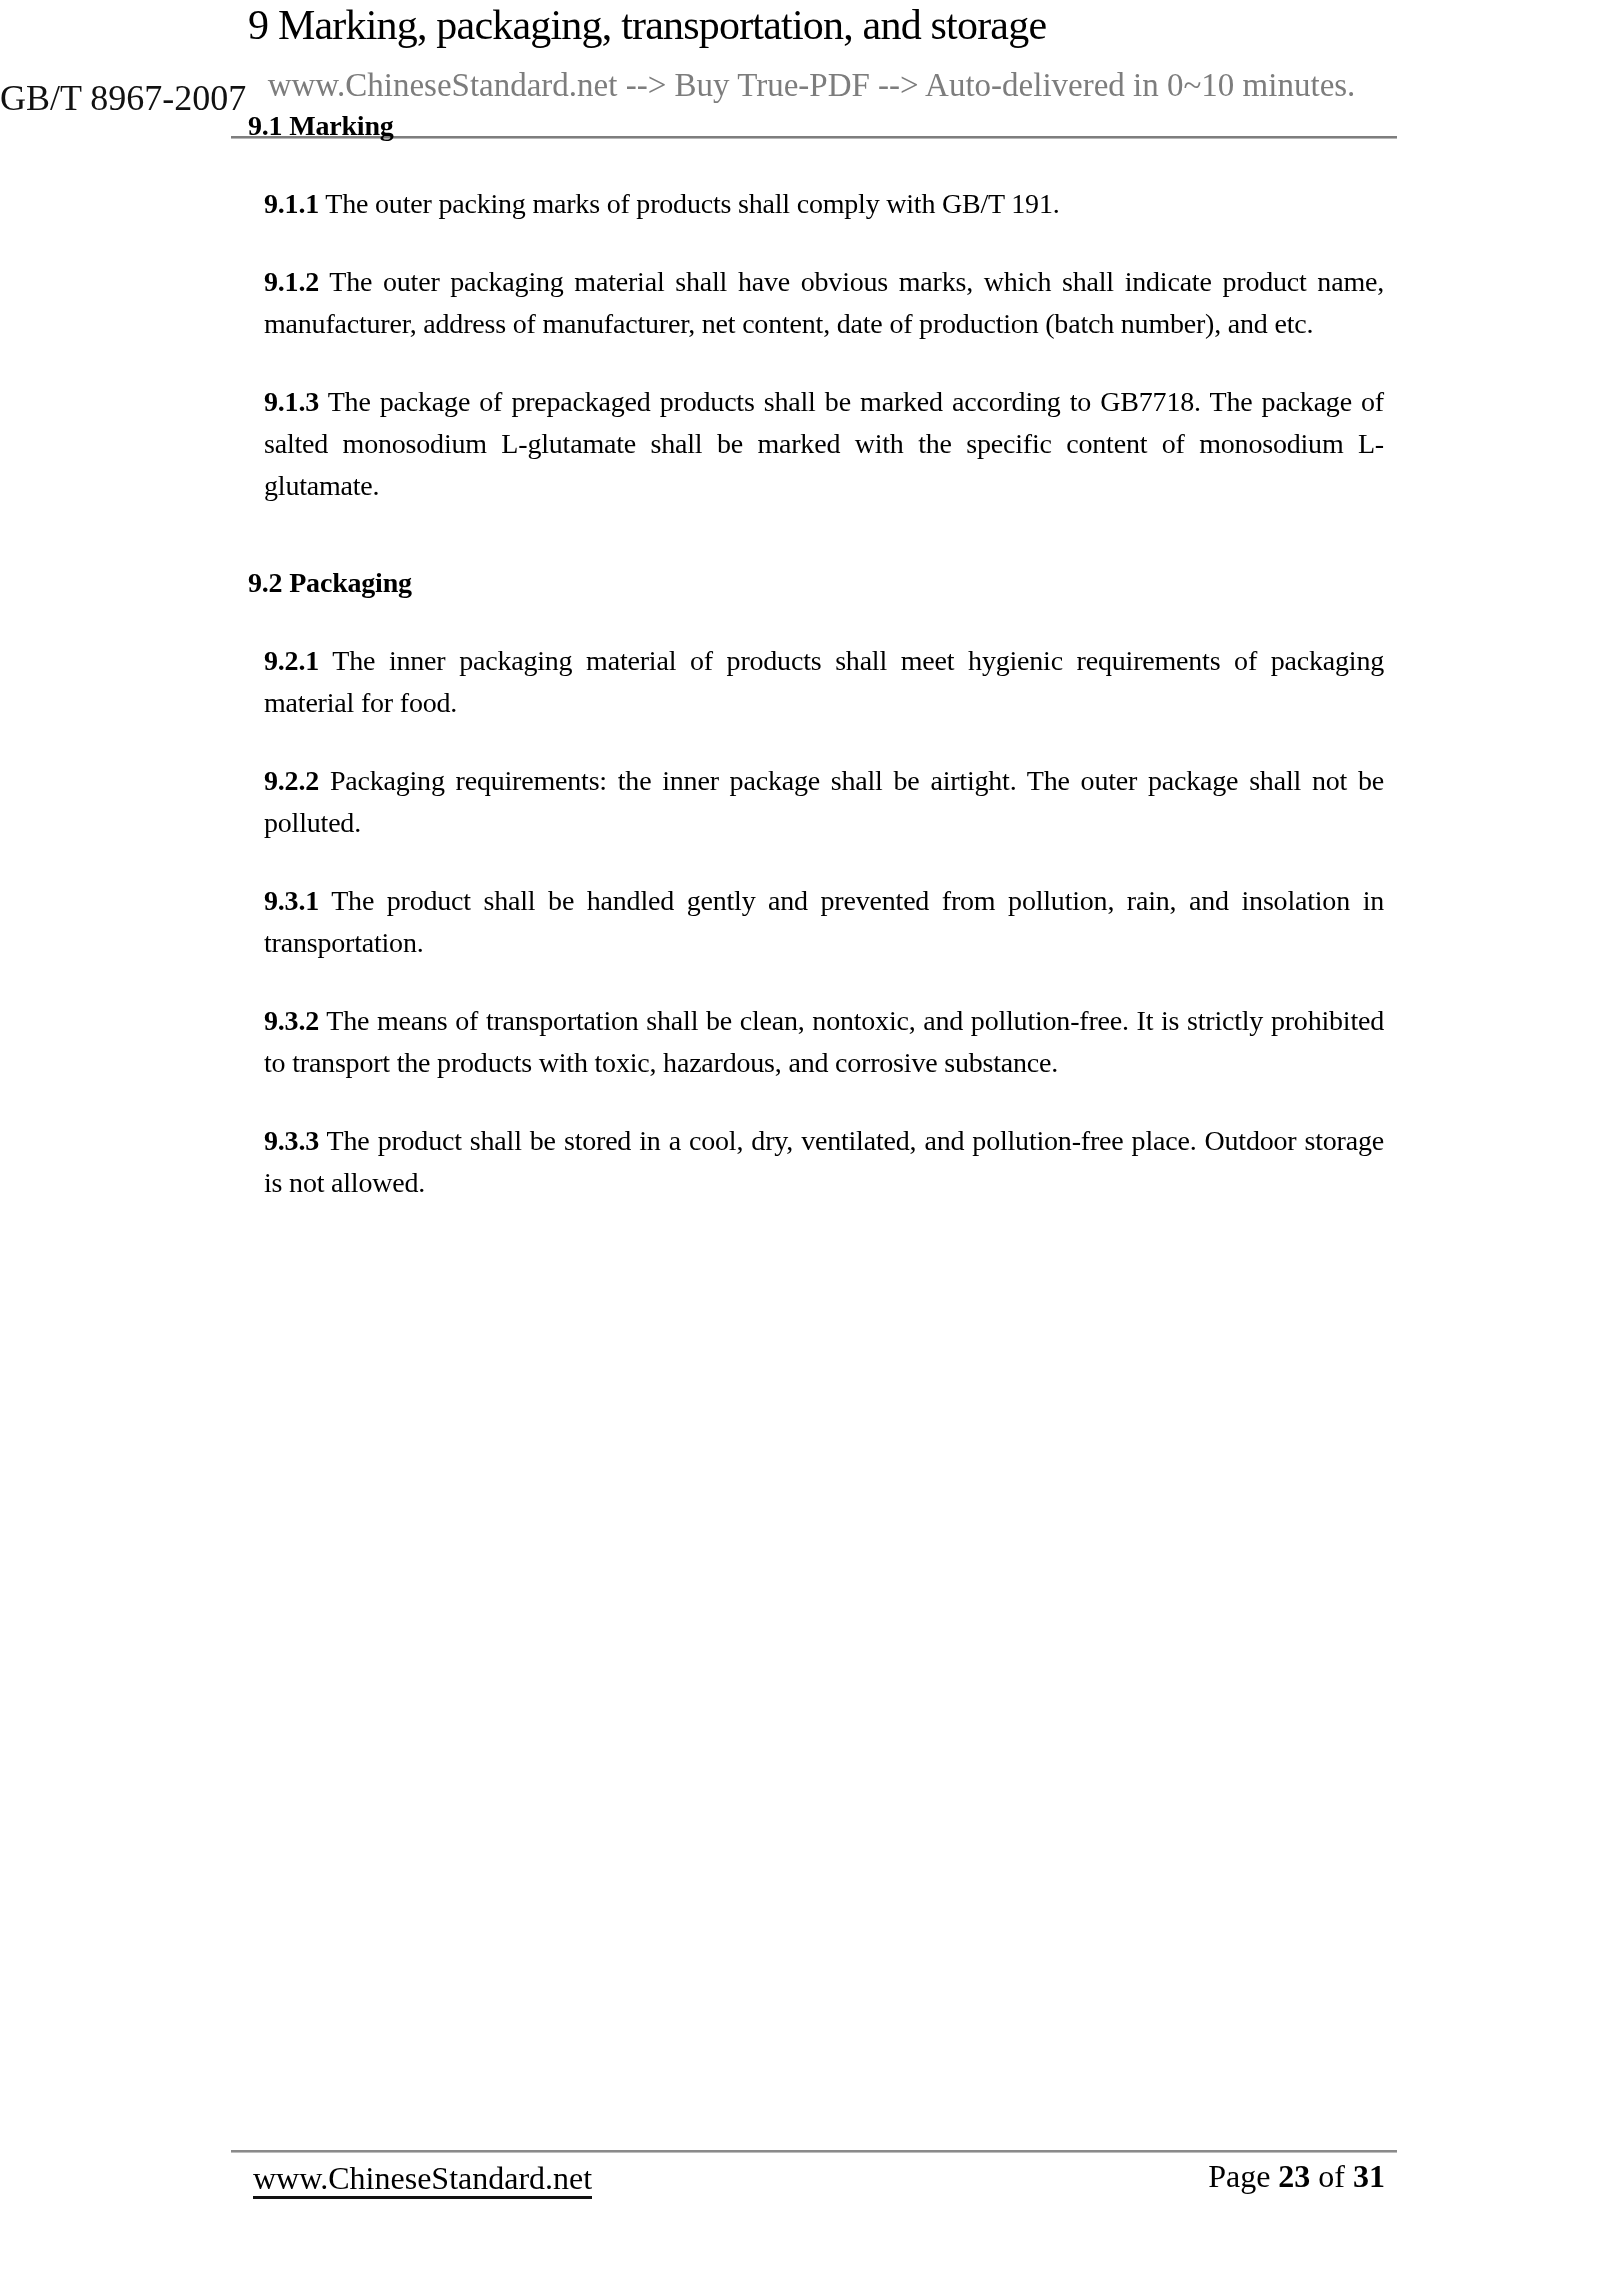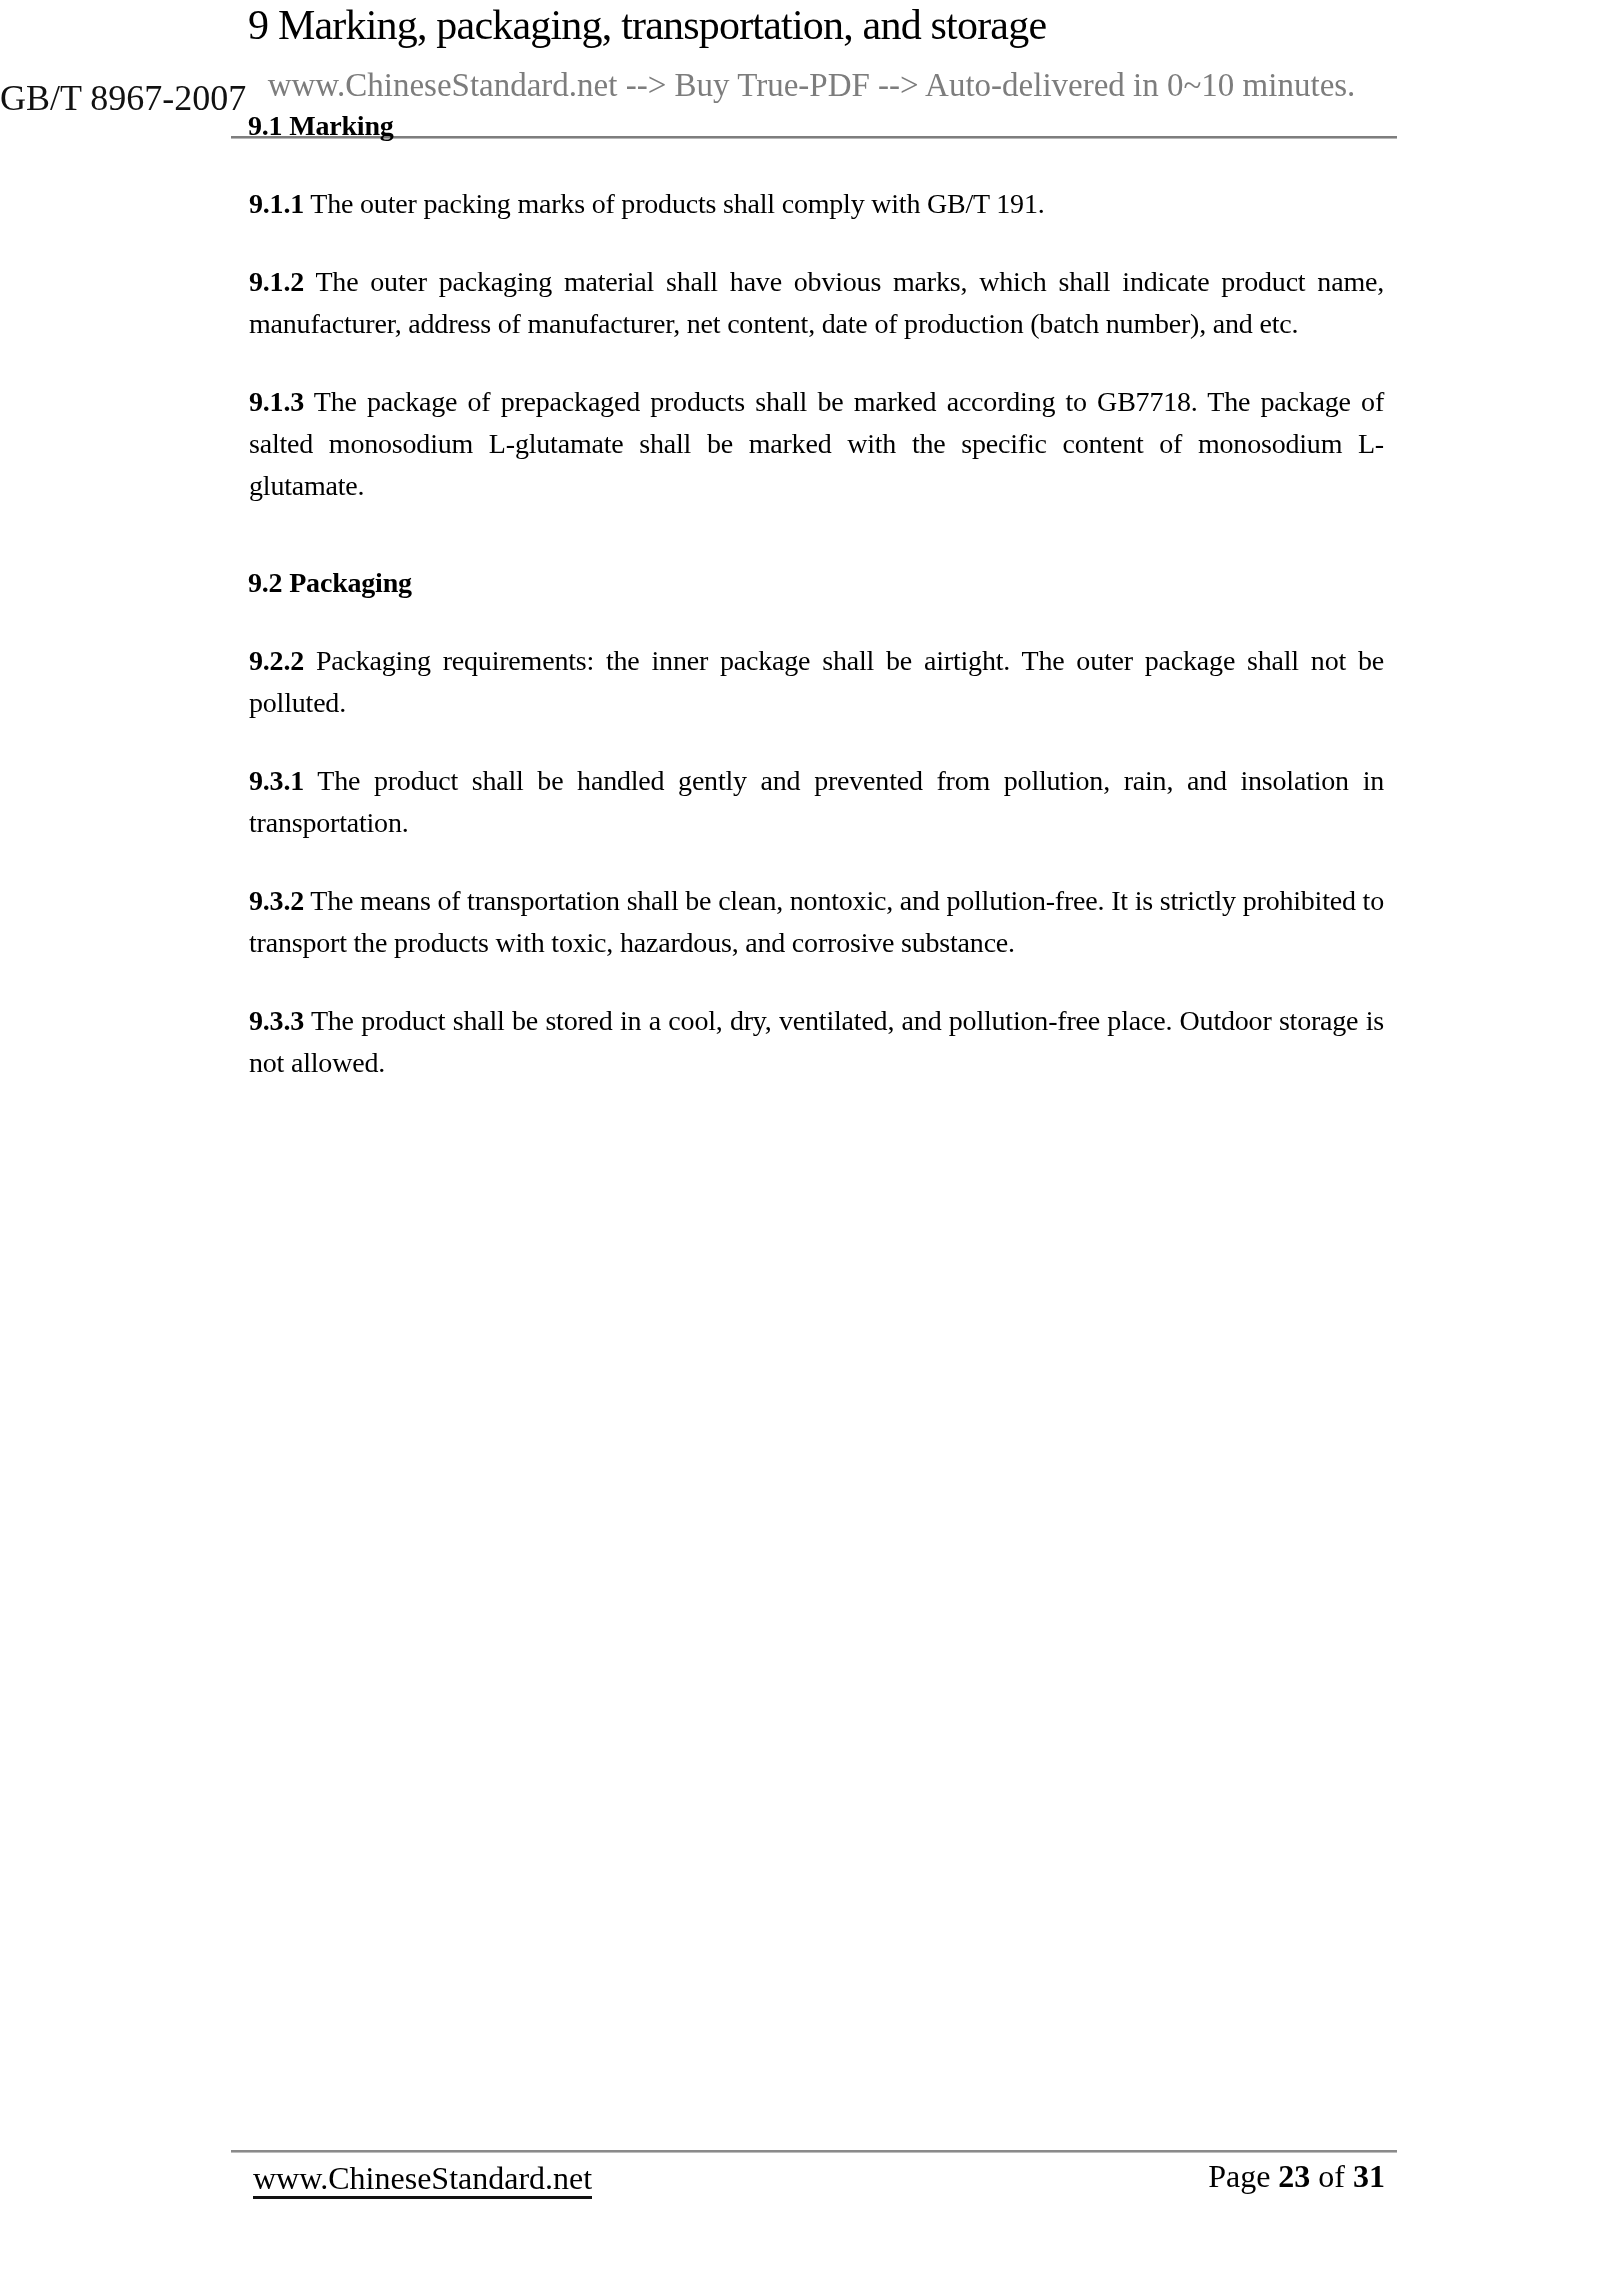--- a/index.html
+++ b/index.html
@@ -56,21 +56,21 @@
     color: #000000;
   }
   h2.sub-heading {
     margin: 55px 0 0 0;
     font-size: 28px;
     font-weight: 700;
     line-height: 42px;
     letter-spacing: -0.2px;
   }
   p.para {
-    margin: 36px 0 0 1px;
+    margin: 36px 0 0 16px;
     font-size: 28px;
     line-height: 42px;
     text-align: justify;
     letter-spacing: -0.2px;
   }
   p.para .num { font-weight: 700; }
 
   
   .footer-rule {
     position: absolute;
@@ -120,20 +120,22 @@
       <span>The outer packing marks of products shall comply with GB/T 191.</span></p>
 
     <p class="para"><span class="num">9.1.2</span>
       <span>The outer packaging material shall have obvious marks, which shall indicate product name, manufacturer, address of manufacturer, net content, date of production (batch number), and etc.</span></p>
 
     <p class="para"><span class="num">9.1.3</span>
       <span>The package of prepackaged products shall be marked according to GB7718. The package of salted monosodium L-glutamate shall be marked with the specific content of monosodium L-glutamate.</span></p>
 
     <h2 class="sub-heading">9.2 Packaging</h2>
 
+    <p class="para"><span class="num">9.2.1</span>
+      <span>The inner packaging material of products shall meet hygienic requirements of packaging material for food.</span></p>
 
     <p class="para"><span class="num">9.2.2</span>
       <span>Packaging requirements: the inner package shall be airtight. The outer package shall not be polluted.</span></p>
 
 
     <p class="para"><span class="num">9.3.1</span>
       <span>The product shall be handled gently and prevented from pollution, rain, and insolation in transportation.</span></p>
 
     <p class="para"><span class="num">9.3.2</span>
       <span>The means of transportation shall be clean, nontoxic, and pollution-free. It is strictly prohibited to transport the products with toxic, hazardous, and corrosive substance.</span></p>

